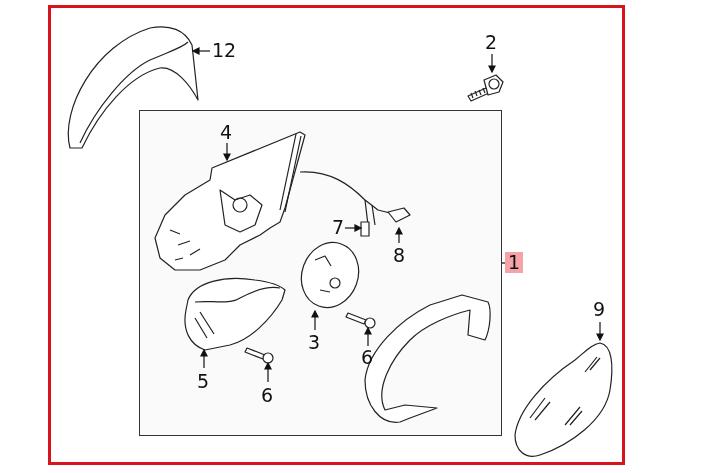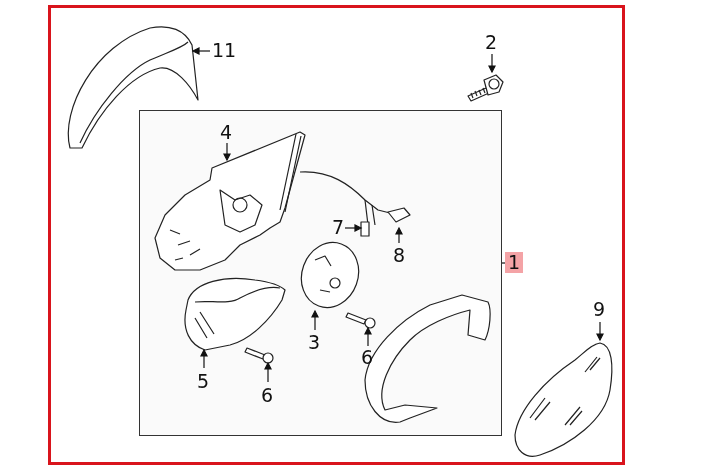--- a/index.html
+++ b/index.html
@@ -94,21 +94,21 @@
     <line x1="268" y1="367" x2="268" y2="382"></line>
       <polygon points="268,363 265,369 271,369"></polygon>
     <line x1="368" y1="332" x2="368" y2="346"></line>
       <polygon points="368,328 365,334 371,334"></polygon>
     <line x1="600" y1="322" x2="600" y2="335"></line>
       <polygon points="600,340 597,334 603,334"></polygon>
     <line x1="502" y1="263" x2="508" y2="263"></line>
   </g>
 </svg>
 
-<span class="callout" style="left:212px;top:41px;">11</span>
+<span class="callout" style="left:212px;top:41px;">12</span>
 <span class="callout" style="left:485px;top:33px;">2</span>
 <span class="callout" style="left:220px;top:123px;">4</span>
 <span class="callout" style="left:332px;top:218px;">7</span>
 <span class="callout" style="left:393px;top:246px;">8</span>
 <span class="callout hl" style="left:505px;top:252px;">1</span>
 <span class="callout" style="left:593px;top:300px;">9</span>
 <span class="callout" style="left:308px;top:333px;">3</span>
 <span class="callout" style="left:361px;top:348px;">6</span>
 <span class="callout" style="left:197px;top:372px;">5</span>
 <span class="callout" style="left:261px;top:386px;">6</span>

